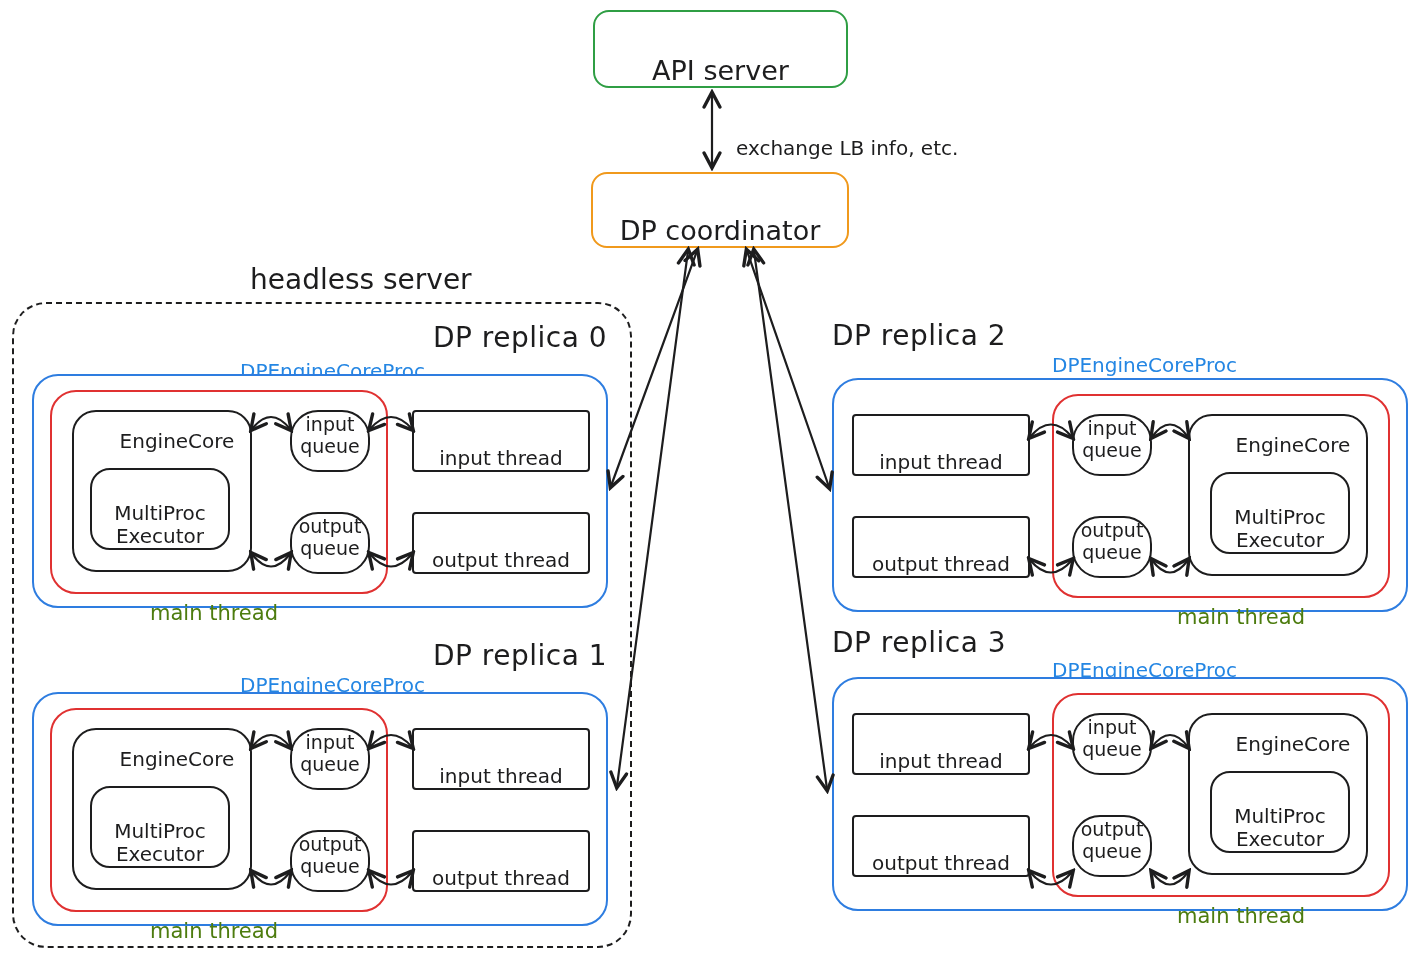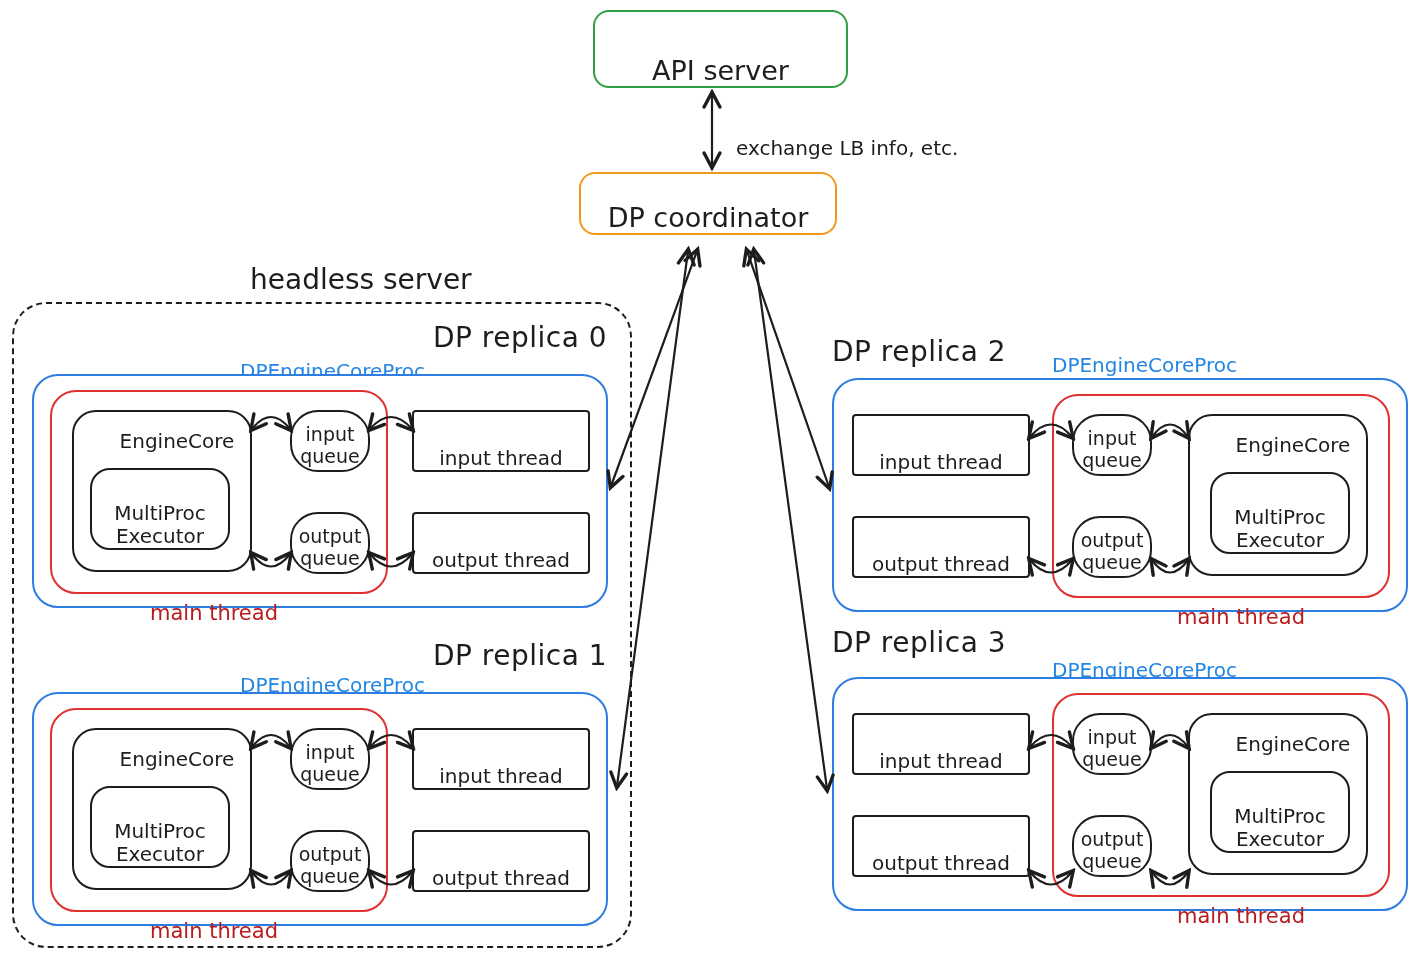--- a/index.html
+++ b/index.html
@@ -17,39 +17,39 @@
   .frame { position:absolute; border-radius:26px; background:transparent; box-sizing:border-box; }
   .frame.blue   { border:2.6px solid #2e7de0; background:#ffffff; }
   .frame.red    { border:2.5px solid #e03131; }
   .frame.dashed { border:2.2px dashed #1d1d1e; border-radius:34px; }
   .nodebig { border-width:2.6px; font-size:27px; }
   .node-green  { border-color:#2f9e44; border-radius:16px; }
   .node-orange { border-color:#f0991c; border-radius:16px; }
   .lbl { position:absolute; white-space:nowrap;margin-top:11px; }
   .title   { font-size:28px; letter-spacing:0.5px; }
   .proclbl { font-size:20px; color:#2486e3; font-weight:500; }
-  .redlbl  { font-size:21px; color:#b91c1c; }
+  .redlbl  { font-size:21px; color:#4d7c0f; }
   .smalllbl{ font-size:20px; }
   .inner   { font-size:20px; }
-  .queue   { font-size:19px; border-radius:28px; padding:2px 4px; }
+  .queue   { font-size:19px; border-radius:28px; padding:12px 4px; }
   .thread  { font-size:20px; border-radius:4px; }
   .ec-label{ position:absolute; left:0; right:0; top:18px; text-align:center; font-size:20px;padding-left:30px; }
   svg.overlay { position:absolute; left:0; top:0; pointer-events:none; z-index:40; }
   .wrap2 { width:100%; }
 </style>
 </head>
 <body>
 
 <div class="canvas">
 
   <div class="box nodebig node-green" style="left:593px; top:10px; width:255px; height:78px;">
     <span>API server</span>
   </div>
 
-  <div class="box nodebig node-orange" style="left:579px; top:172px; width:258px; height:63px;">
+  <div class="box nodebig node-orange" style="left:591px; top:172px; width:258px; height:76px;">
     <span>DP coordinator</span>
   </div>
 
   <div class="lbl smalllbl" style="left:736px; top:125px;">exchange LB info, etc.</div>
 
   <div class="lbl smalllbl" style="left:250px; top:252px; font-size:28px;">headless server</div>
   <div class="frame dashed" style="left:12px; top:302px; width:620px; height:646px;"></div>
 
   <div class="abs" style="left:32px; top:304px; width:576px; height:310px;">
     <div class="lbl title" style="left:401px; top:6px;text-align:right;">DP replica 0</div>
@@ -97,21 +97,21 @@
     <div class="box thread" style="left:380px; top:106px; width:178px; height:62px;">
       <span>input thread</span>
     </div>
     <div class="box thread" style="left:380px; top:208px; width:178px; height:62px;">
       <span>output thread</span>
     </div>
     <div class="lbl redlbl" style="left:118px; top:286px;">main thread</div>
   </div>
 
   <div class="abs" style="left:832px; top:308px; width:576px; height:310px;">
-    <div class="lbl title" style="left:0px; top:16px;">DP replica 2</div>
+    <div class="lbl title" style="left:0px; top:0px;">DP replica 2</div>
     <div class="lbl proclbl" style="left:220px; top:34px;">DPEngineCoreProc</div>
     <div class="frame blue" style="left:0px; top:70px; width:576px; height:234px;"></div>
     <div class="frame red" style="left:220px; top:86px; width:338px; height:204px;"></div>
     <div class="box thread" style="left:20px; top:106px; width:178px; height:62px;">
       <span>input thread</span>
     </div>
     <div class="box thread" style="left:20px; top:208px; width:178px; height:62px;">
       <span>output thread</span>
     </div>
     <div class="box queue" style="left:240px; top:106px; width:80px; height:62px;">

